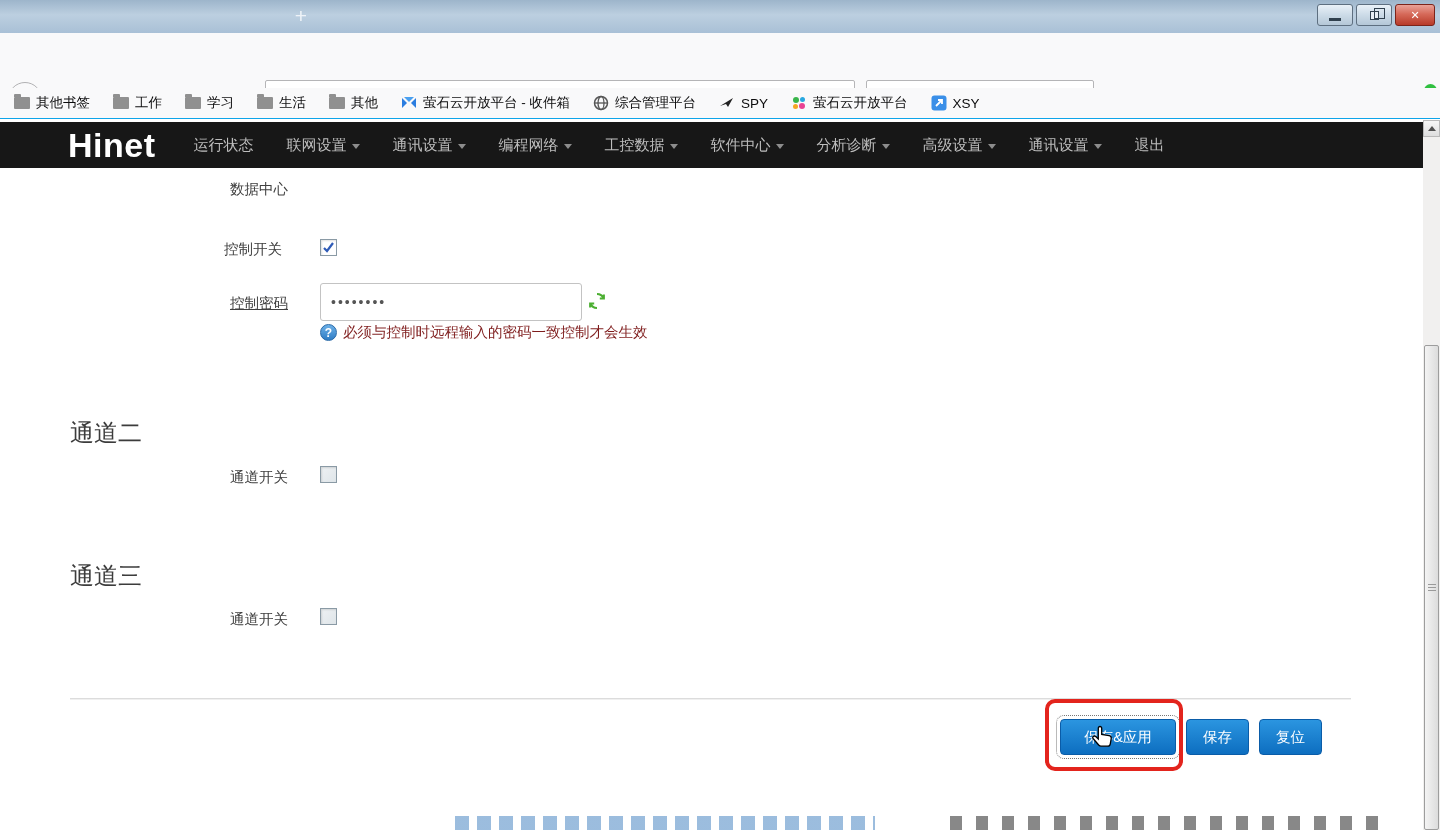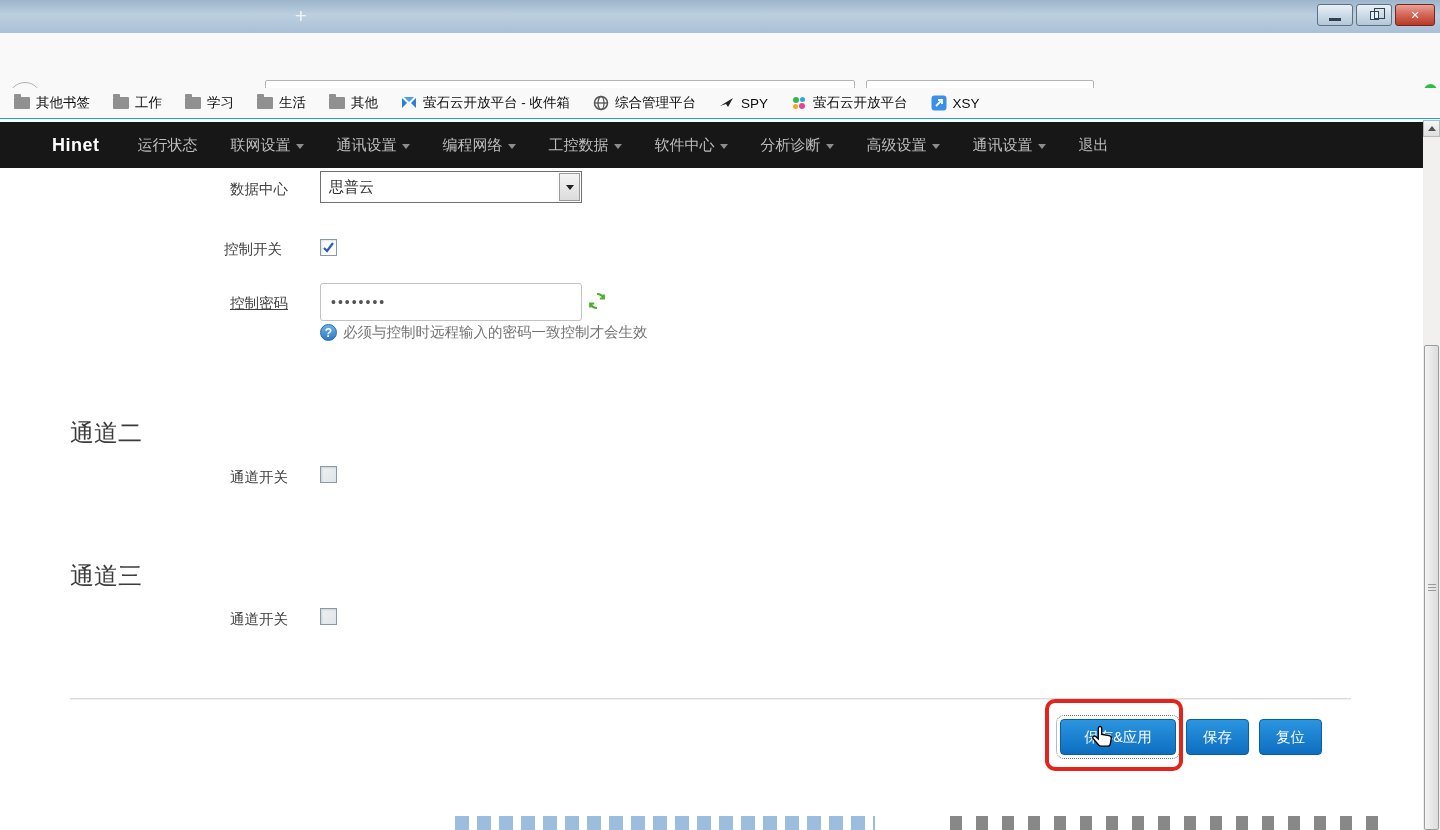--- a/index.html
+++ b/index.html
@@ -61,21 +61,21 @@
     border-bottom:1px solid #0ea5e9; display:flex; align-items:center; padding:0 14px; gap:23px; }
   .bm { display:flex; align-items:center; gap:6px; font-size:13.5px; color:#0c0c0d; white-space:nowrap; }
   .folder { width:16px; height:12px; background:#909090; border-radius:1px; position:relative; }
   .folder::before { content:""; position:absolute; left:0; top:-3px; width:7px; height:3px; background:#909090; border-radius:1px 1px 0 0; }
   .fav { width:16px; height:16px; display:flex; align-items:center; justify-content:center; font-size:12px; }
 
   
   .content { position:absolute; left:0; top:120px; width:1423px; height:710px; background:#fff; overflow:hidden; }
   .site-nav { position:absolute; left:0; top:2px; width:1423px; height:46px; background:#171717;
     display:flex; align-items:center; }
-  .brand { color:#fff; font-size:18px; font-weight:bold; margin-left:52px; letter-spacing:0.5px; }
+  .brand { color:#fff; font-size:34px; font-weight:bold; margin-left:68px; letter-spacing:0.5px; }
   .menu { display:flex; margin-left:38px; gap:33px; align-items:center; }
   .menu-item { color:#bdbdbd; font-size:15px; white-space:nowrap; display:flex; align-items:center; gap:5px; }
   .caret { width:0; height:0; border-left:4.5px solid transparent; border-right:4.5px solid transparent;
     border-top:5px solid #8d8d8d; margin-top:2px; }
 
   .flabel { position:absolute; font-size:14.5px; color:#404040; }
   .cb { position:absolute; width:17px; height:17px; background:#fff; border:1px solid #8a9aa5;
     box-shadow:inset 1px 1px 2px rgba(0,0,0,.12); display:flex; align-items:center; justify-content:center; }
   .cb.unchecked { background:linear-gradient(135deg,#eef1f3,#dfe5e9); }
   .cb svg { width:13px; height:13px; }
@@ -83,21 +83,21 @@
     border:1px solid #707070; display:flex; align-items:center; }
   .winselect .val { font-size:15px; color:#333; padding-left:8px; flex:1; }
   .winselect .arrow-btn { width:21px; height:28px; margin:1px; border:1px solid #9a9a9a;
     background:linear-gradient(#f4f4f4,#dcdcdc); display:flex; align-items:center; justify-content:center; }
   .arrow-down { width:0; height:0; border-left:4px solid transparent; border-right:4px solid transparent; border-top:5px solid #222; }
   .pwd { position:absolute; left:320px; top:163px; width:262px; height:38px; border:1px solid #c3c3c3;
     border-radius:3px; font-size:14px; color:#555; padding:0 10px; letter-spacing:2px; background:#fff; outline:none; }
   .help-row { position:absolute; left:320px; top:203px; display:flex; align-items:center; gap:6px; }
   .help-icon { width:17px; height:17px; border-radius:50%; background:linear-gradient(#6db1e8,#2f7cc4);
     color:#fff; font-size:12px; font-weight:bold; text-align:center; line-height:17px; border:1px solid #2a6aa8; }
-  .help-text { font-size:14.5px; color:#737373; }
+  .help-text { font-size:14.5px; color:#7f1d1d; }
   .section-h { position:absolute; left:70px; font-size:24px; color:#3c3c3c; }
   .hr-line { position:absolute; left:70px; width:1281px; height:2px; background:#dcdcdc; border-bottom:1px solid #f0f0f0; }
 
   .btn { position:absolute; height:36px; border:1px solid #0a5ca8; border-radius:4px; color:#fff; font-size:14.5px;
     background:linear-gradient(#2b95e0,#0d6ec0); display:flex; align-items:center; justify-content:center; padding:0 14px; }
   .btn.focused { outline:1px dotted #777; outline-offset:3px; }
   .red-annot { position:absolute; left:1045px; top:579px; width:138px; height:72px;
     border:4px solid #e3241d; border-radius:10px; background:transparent; }
   .cursor-hand { position:absolute; left:1092px; top:605px; width:22px; height:26px; }
 
@@ -316,26 +316,20 @@
           <span>通讯设置</span>
           <span class="caret"></span>
         </span>
       <span class="menu-item">
           <span>退出</span>
         </span>
     </div>
   </div>
 
   <span class="flabel" style="left:230px; top:60px;">数据中心</span>
-  <div class="winselect">
-    <span class="val">思普云</span>
-    <span class="arrow-btn">
-        <span class="arrow-down"></span>
-      </span>
-  </div>
 
   <span class="flabel" style="left:224px; top:120px;">控制开关</span>
   <span class="cb" style="left:320px; top:119px;">
     <svg viewBox="0 0 13 13">
       <path d="M2 7 L5 10 L11 2" fill="none" stroke="#2f5bb7" stroke-width="2.2"></path>
     </svg>
   </span>
 
   <span class="flabel" style="left:230px; top:174px;text-decoration:underline;">控制密码</span>
   <input class="pwd" value="••••••••" style="">

